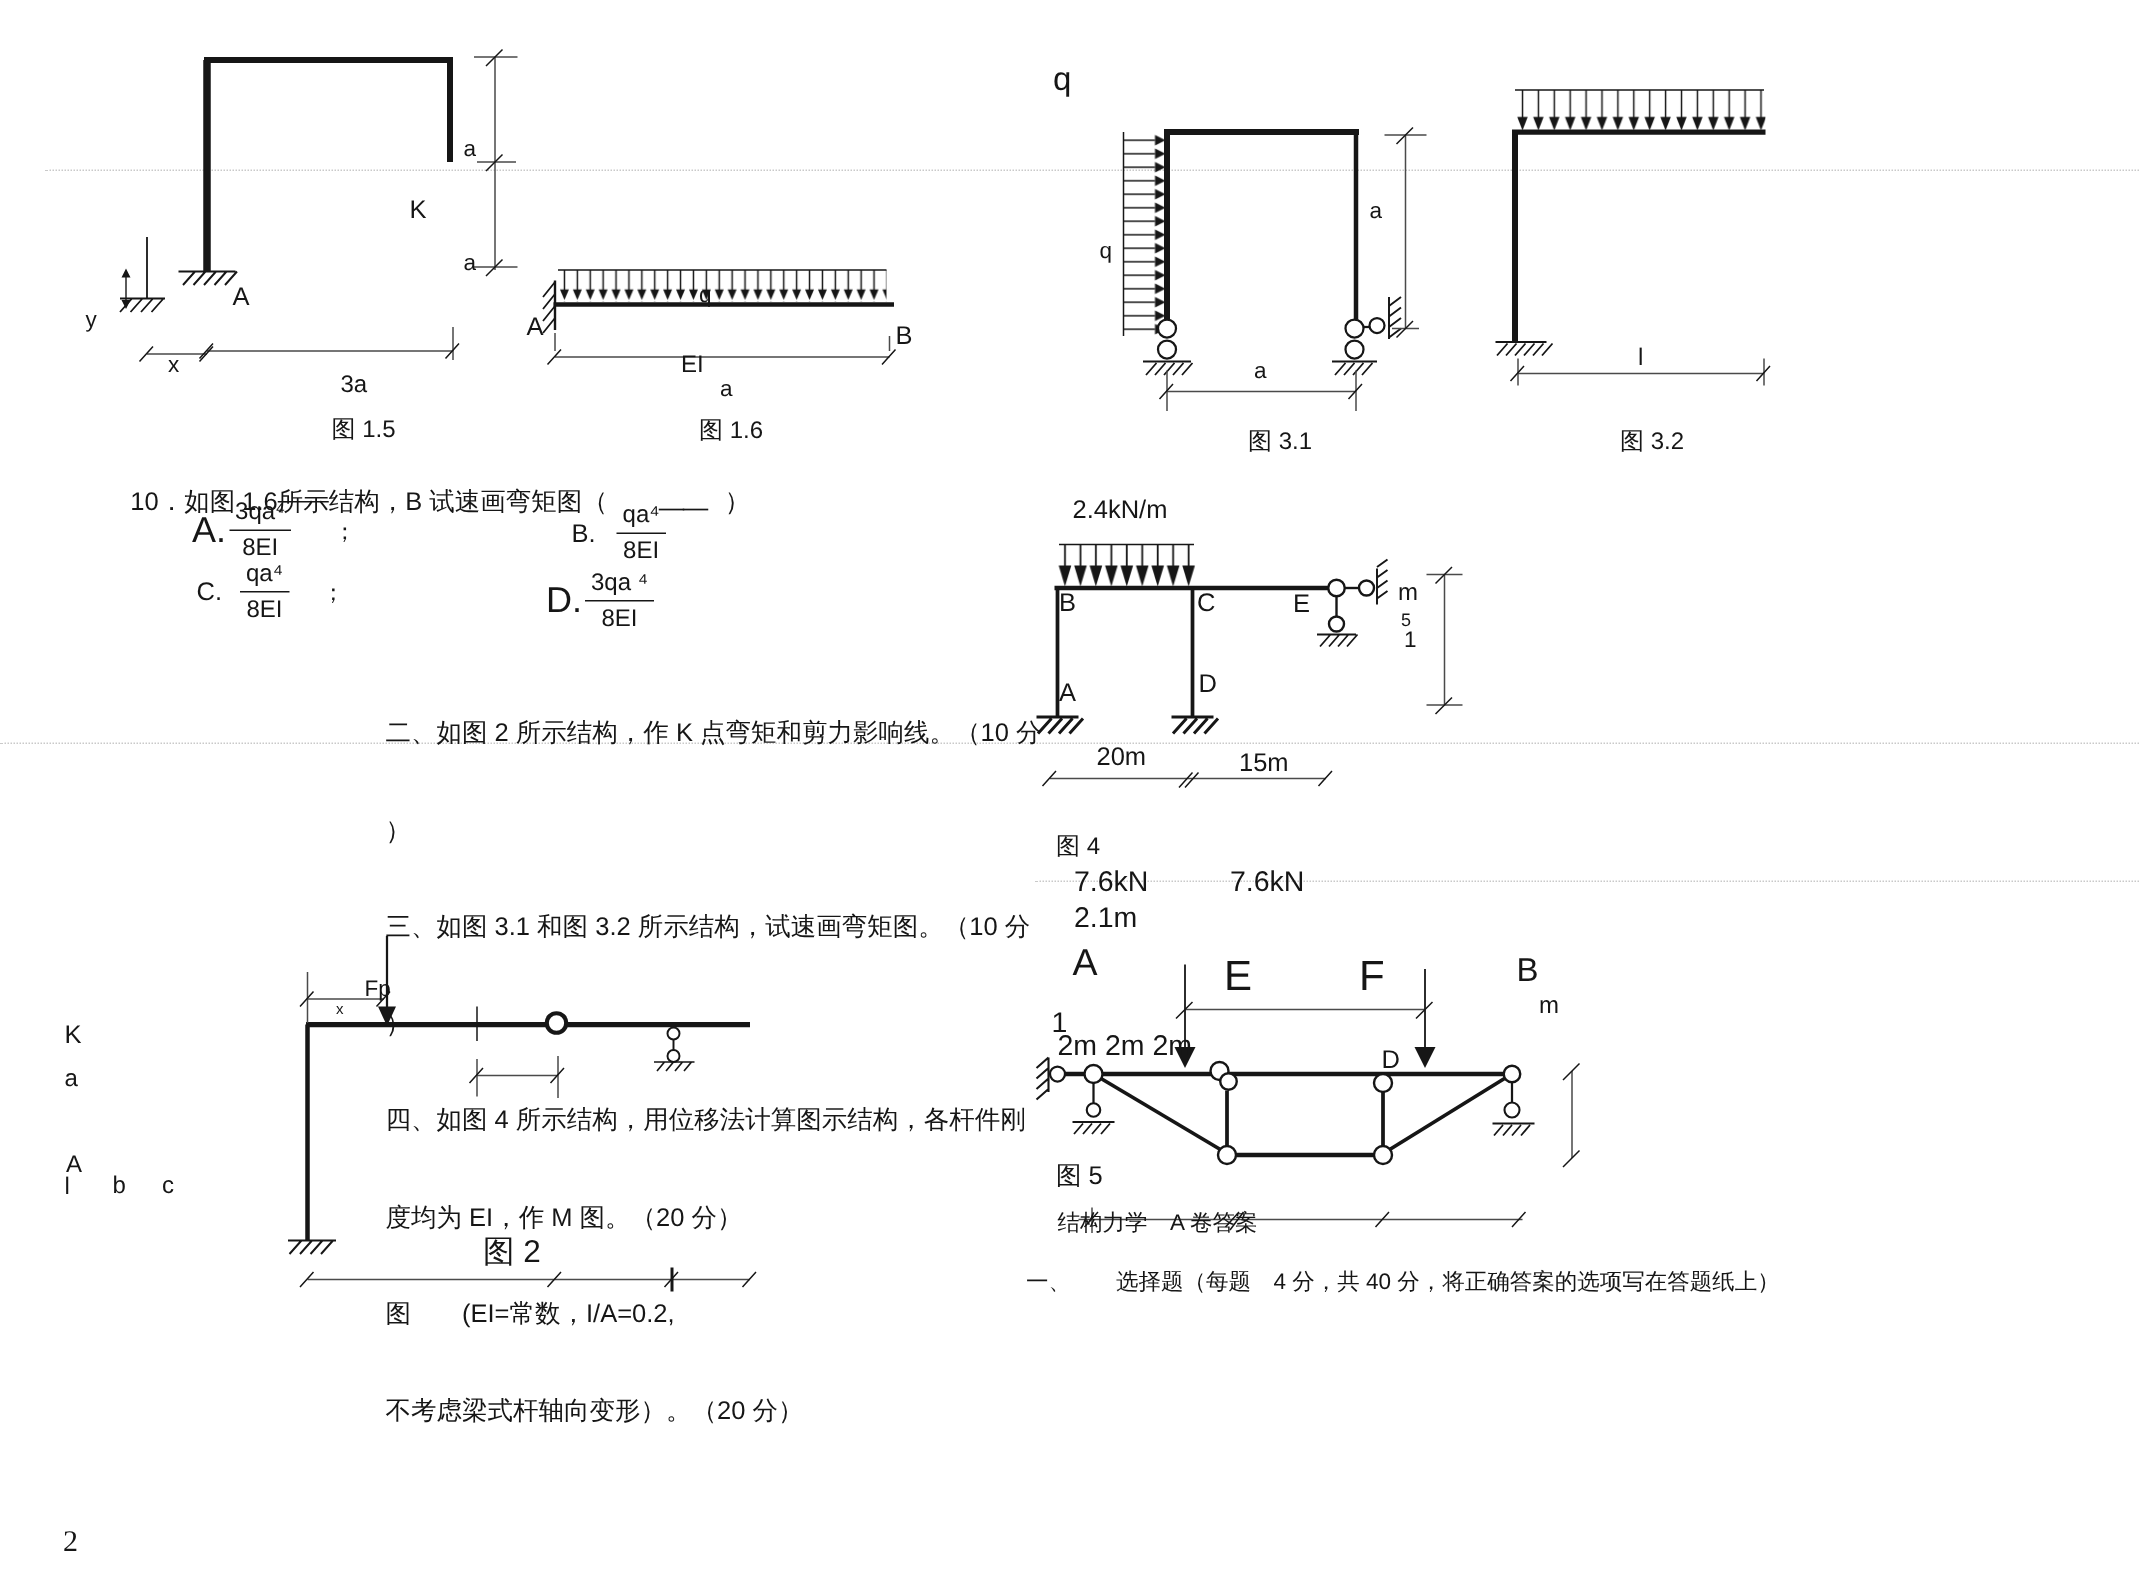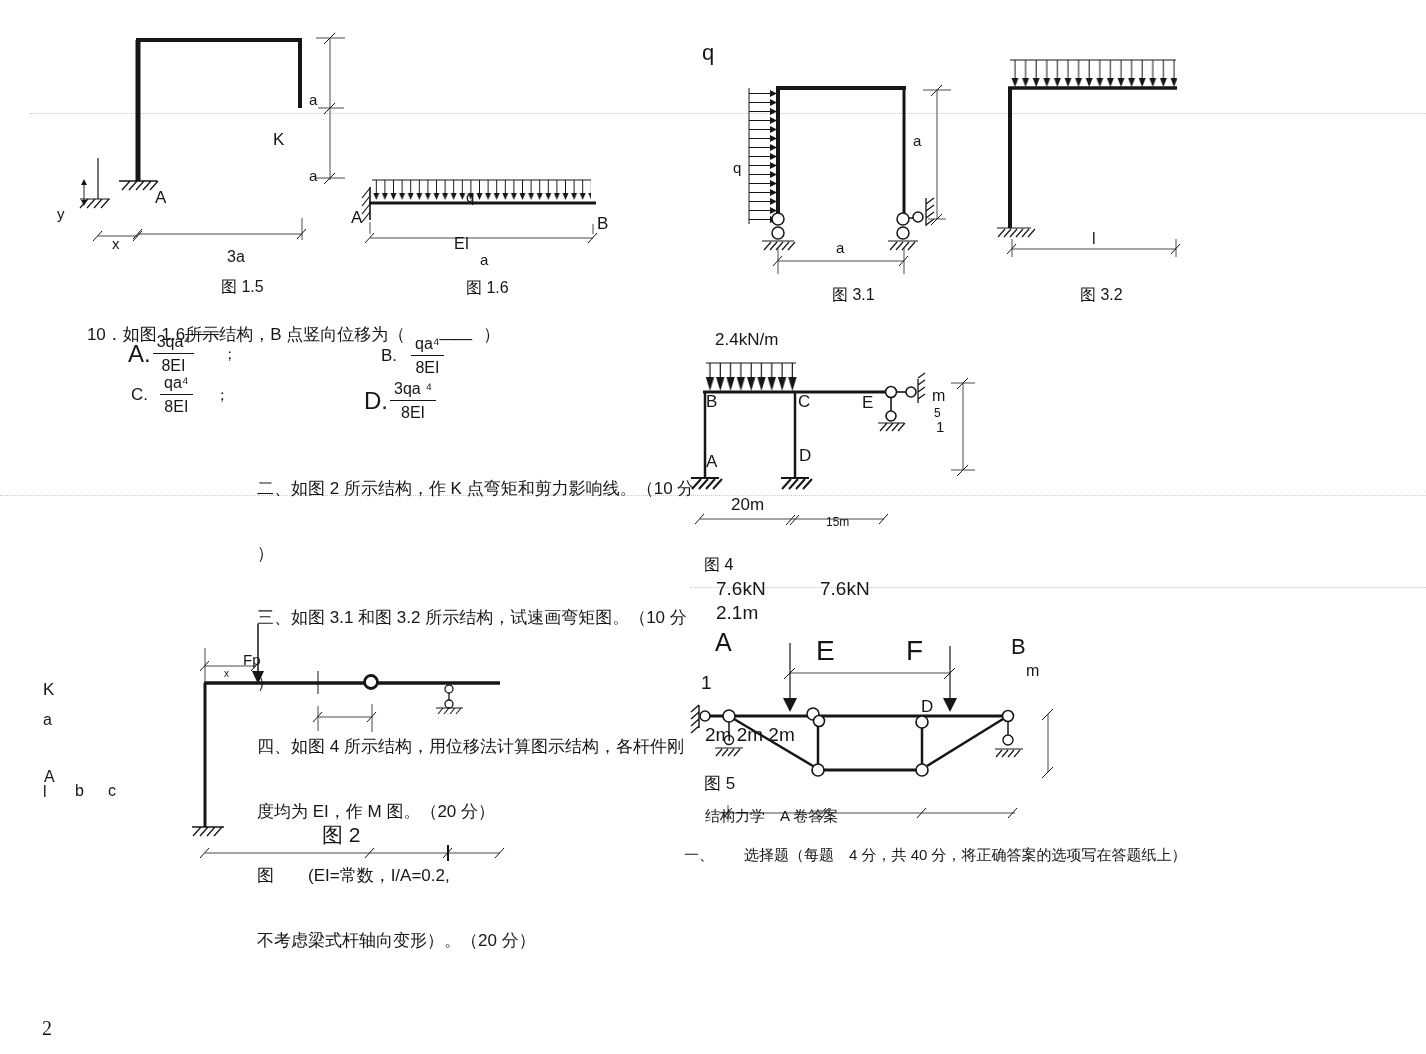--- a/index.html
+++ b/index.html
@@ -211,51 +211,51 @@
   <div class="lbl" style="left:1092px;top:231px;font-size:16px;">l</div>
   <div class="lbl" style="left:1080px;top:287px;font-size:16px;">图 3.2</div>
 
   <div class="lbl" style="left:715px;top:331px;font-size:17px;">2.4kN/m</div>
   <div class="lbl" style="left:706px;top:393px;font-size:17px;">B</div>
   <div class="lbl" style="left:798px;top:393px;font-size:17px;">C</div>
   <div class="lbl" style="left:862px;top:394px;font-size:17px;">E</div>
   <div class="lbl" style="left:706px;top:453px;font-size:17px;">A</div>
   <div class="lbl" style="left:799px;top:447px;font-size:17px;">D</div>
   <div class="lbl" style="left:731px;top:496px;font-size:17px;">20m</div>
-  <div class="lbl" style="left:826px;top:516px;font-size:12px;">15m</div>
+  <div class="lbl" style="left:826px;top:500px;font-size:17px;">15m</div>
   <div class="lbl" style="left:932px;top:388px;font-size:16px;">m</div>
   <div class="lbl" style="left:934px;top:407px;font-size:12px;">5</div>
   <div class="lbl" style="left:936px;top:419px;font-size:15px;">1</div>
   <div class="lbl" style="left:704px;top:537px;font-size:16px;margin-top:20px;">图 4</div>
 
   <div class="lbl" style="left:716px;top:579px;font-size:19px;">7.6kN</div>
   <div class="lbl" style="left:820px;top:579px;font-size:19px;">7.6kN</div>
   <div class="lbl" style="left:716px;top:603px;font-size:19px;">2.1m</div>
   <div class="lbl" style="left:715px;top:630px;font-size:25px;">A</div>
   <div class="lbl" style="left:701px;top:673px;font-size:19px;">1</div>
   <div class="lbl" style="left:816px;top:637px;font-size:28px;">E</div>
   <div class="lbl" style="left:906px;top:637px;font-size:28px;">F</div>
   <div class="lbl" style="left:1011px;top:636px;font-size:22px;">B</div>
   <div class="lbl" style="left:1026px;top:663px;font-size:16px;">m</div>
   <div class="lbl" style="left:921px;top:698px;font-size:17px;">D</div>
-  <div class="lbl" style="left:705px;top:725px;font-size:19px;">2m 2m 2m</div>
+  <div class="lbl" style="left:705px;top:688px;font-size:19px;">2m 2m 2m</div>
   <div class="lbl" style="left:704px;top:775px;font-size:17px;">图 5</div>
 
   <div class="lbl" style="left:243px;top:652px;font-size:15px;">Fp</div>
   <div class="lbl" style="left:224px;top:669px;font-size:10px;">x</div>
   <div class="lbl" style="left:43px;top:681px;font-size:17px;">K</div>
   <div class="lbl" style="left:43px;top:712px;font-size:16px;">a</div>
   <div class="lbl" style="left:44px;top:769px;font-size:16px;">A</div>
   <div class="lbl" style="left:43px;top:784px;font-size:16px;">l</div>
   <div class="lbl" style="left:75px;top:783px;font-size:16px;">b</div>
   <div class="lbl" style="left:108px;top:783px;font-size:16px;">c</div>
   <div class="lbl" style="left:322px;top:806px;font-size:21px;margin-top:18px;">图 2</div>
 
   <div class="qline" style="left:68px;top:303px;">
-    <span>10．如图 1.6</span><span class="struck">所示</span><span>结构，B 点竖向位移为（</span><span class="blank">——</span><span>）</span>
+    <span>10．如图 1.6</span><span class="struck">所示</span><span>结构，B 试速画弯矩图（</span><span class="blank">——</span><span>）</span>
   </div>
 
   <div class="opt" style="left:128px;top:333px;">
     <span class="optbig">A.</span>
     <span class="frac">
         <span class="num">3qa⁴</span>
         <span class="den">8EI</span>
       </span>
     <span class="sep">；</span>
   </div>

